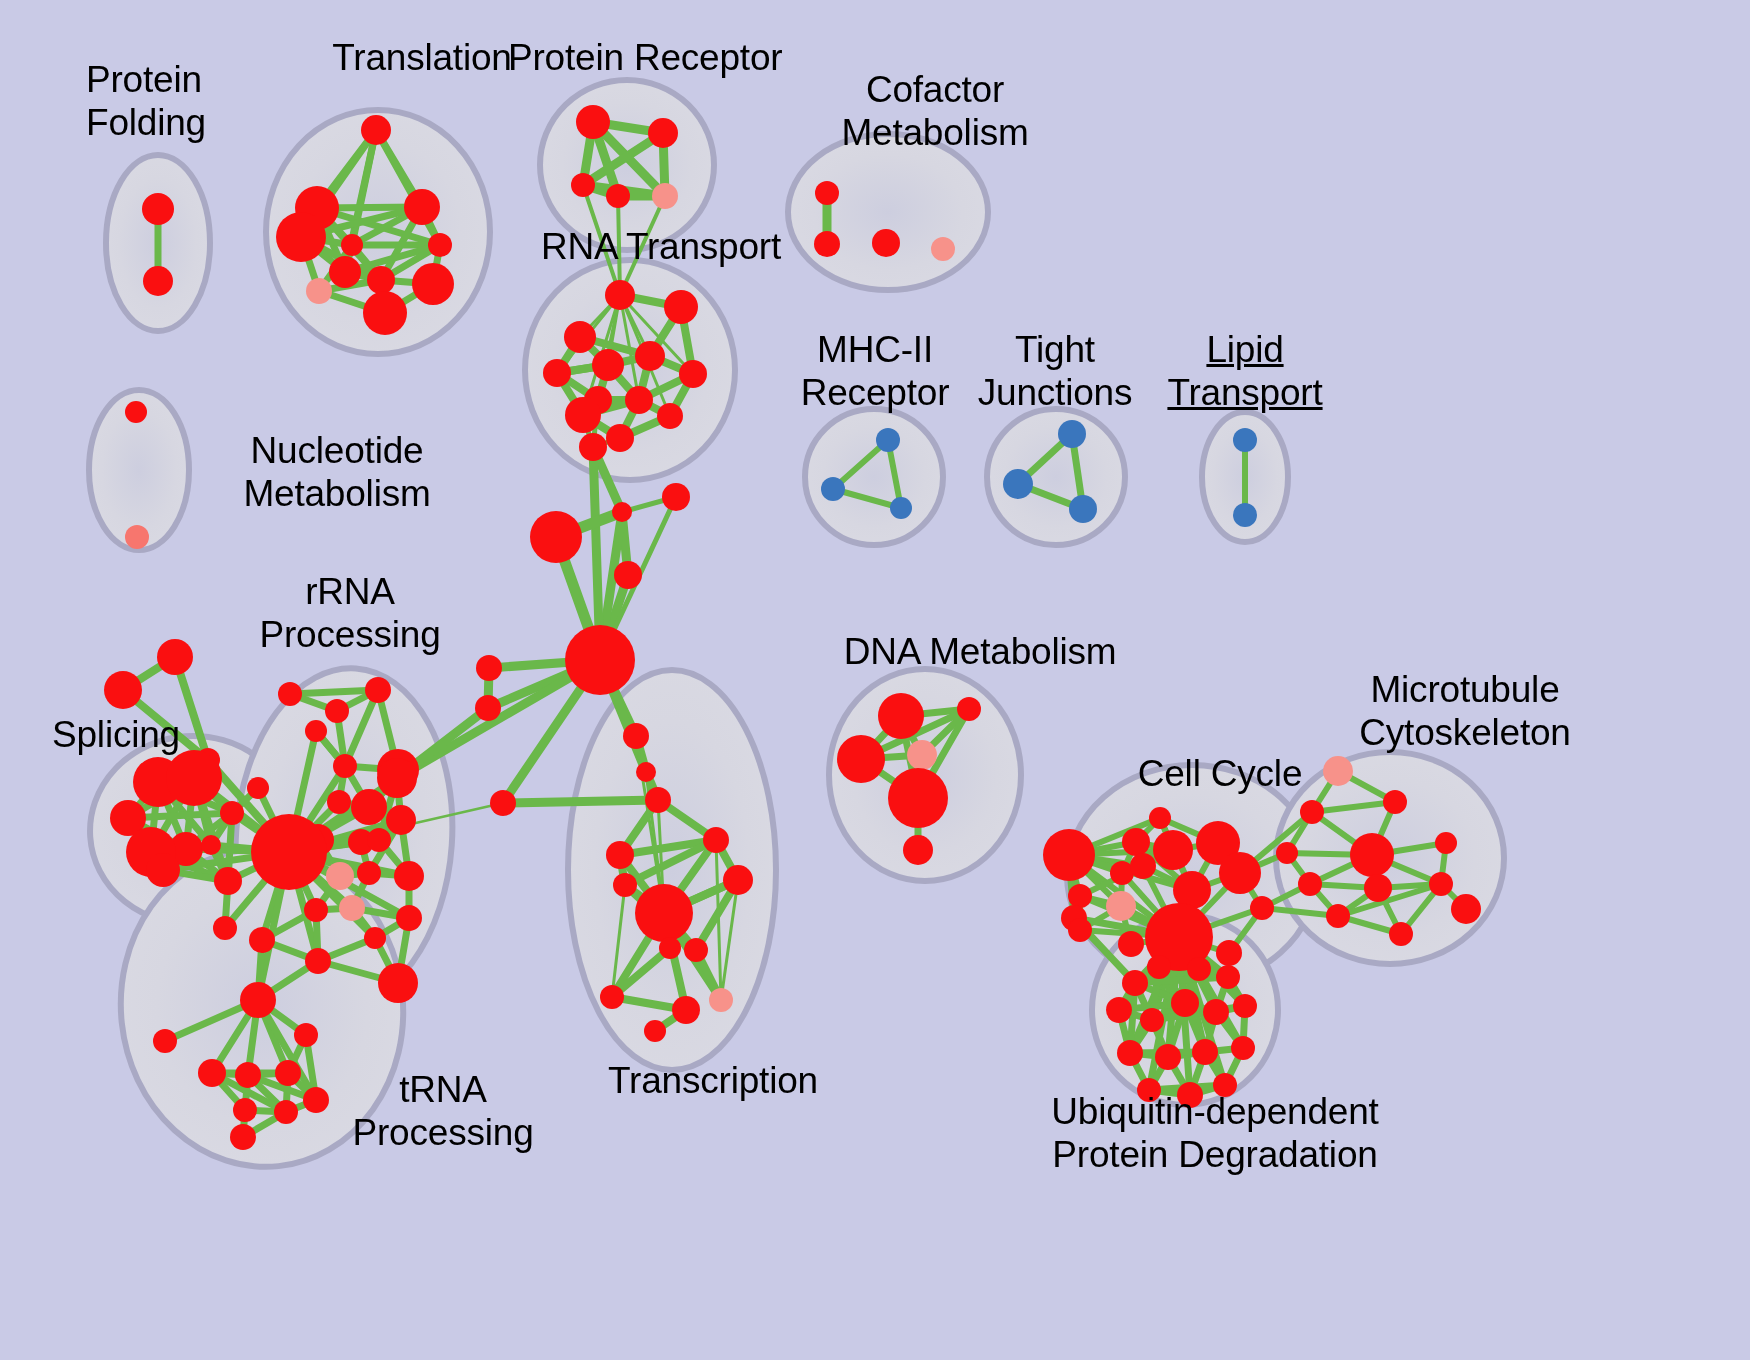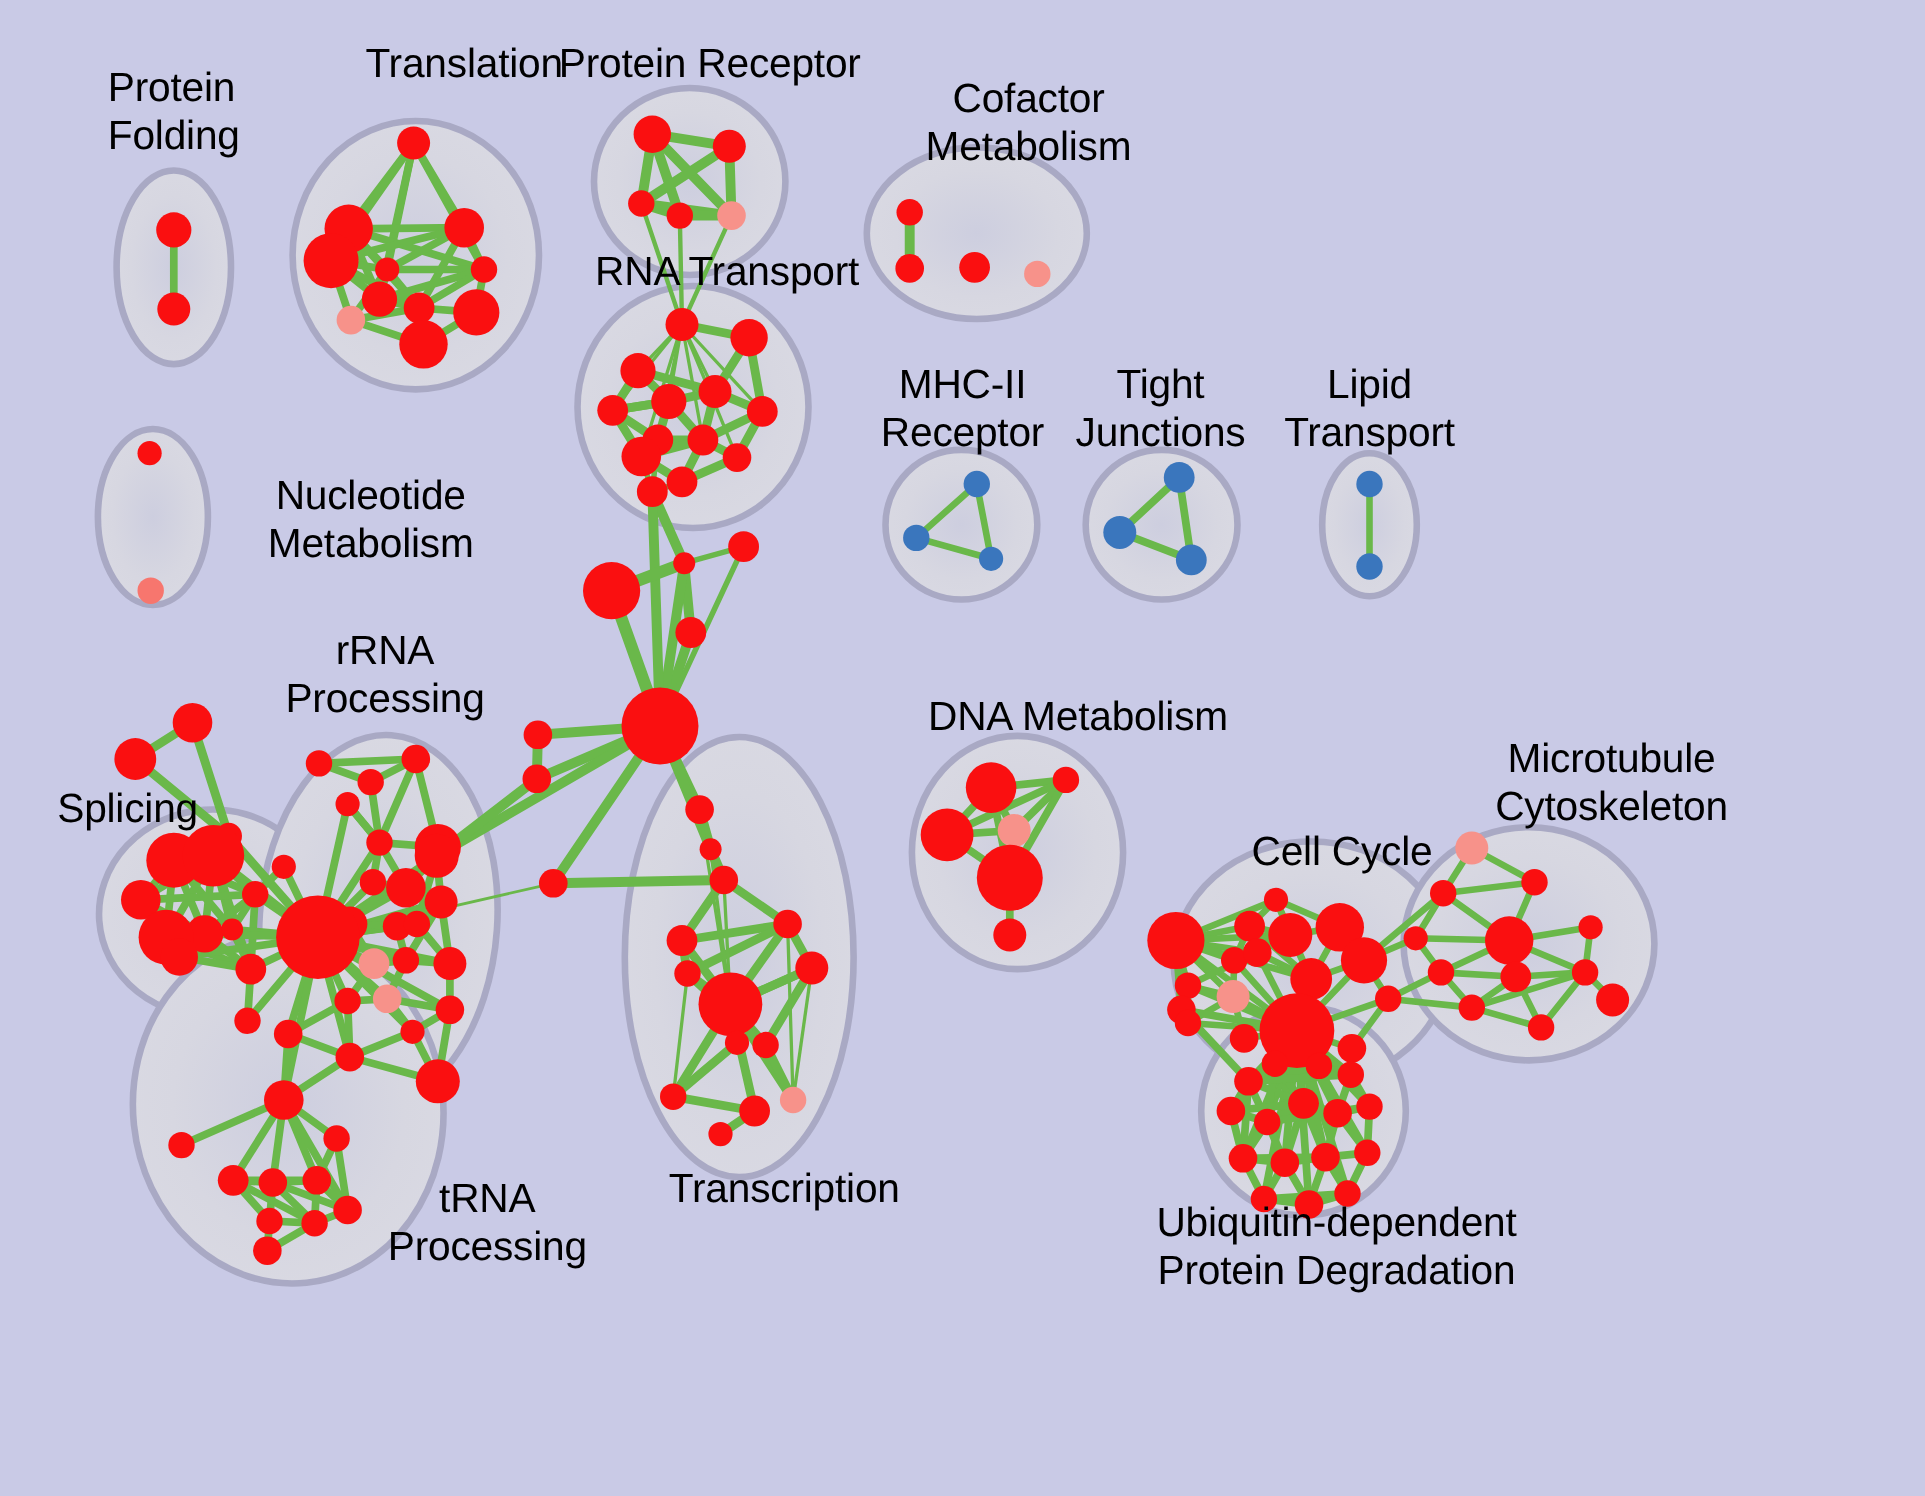--- a/index.html
+++ b/index.html
@@ -793,34 +793,34 @@
         <circle cx="1168" cy="1057" r="13" fill="#fa0f10"></circle>
         <circle cx="1205" cy="1052" r="13" fill="#fa0f10"></circle>
         <circle cx="1243" cy="1048" r="12" fill="#fa0f10"></circle>
         <circle cx="1149" cy="1090" r="12" fill="#fa0f10"></circle>
         <circle cx="1190" cy="1095" r="13" fill="#fa0f10"></circle>
         <circle cx="1225" cy="1085" r="12" fill="#fa0f10"></circle>
       </g>
     </g>
   </svg>
 
-  <div class="cluster-label" style="left:86px;top:58px;width:200px;text-align:left;margin-left:12px;">Protein
+  <div class="cluster-label" style="left:86px;top:58px;width:200px;text-align:left;">Protein
 Folding</div>
   <div class="cluster-label" style="left:297px;top:36px;width:250px;">Translation</div>
   <div class="cluster-label" style="left:508px;top:36px;width:320px;text-align:left;">Protein Receptor</div>
   <div class="cluster-label" style="left:512px;top:225px;width:310px;text-align:left;margin-left:29px;">RNA Transport</div>
   <div class="cluster-label" style="left:800px;top:68px;width:270px;">Cofactor
 Metabolism</div>
   <div class="cluster-label" style="left:192px;top:429px;width:290px;">Nucleotide
 Metabolism</div>
   <div class="cluster-label" style="left:795px;top:328px;width:160px;">MHC-II
 Receptor</div>
   <div class="cluster-label" style="left:975px;top:328px;width:160px;">Tight
 Junctions</div>
-  <div class="cluster-label" style="left:1165px;top:328px;width:160px;">Lipid
+  <div class="cluster-label" style="left:1165px;top:328px;width:160px;text-decoration:underline;">Lipid
 Transport</div>
   <div class="cluster-label" style="left:250px;top:570px;width:200px;">rRNA
 Processing</div>
   <div class="cluster-label" style="left:52px;top:713px;width:200px;text-align:left;">Splicing</div>
   <div class="cluster-label" style="left:318px;top:1068px;width:250px;">tRNA
 Processing</div>
   <div class="cluster-label" style="left:568px;top:1059px;width:290px;">Transcription</div>
   <div class="cluster-label" style="left:810px;top:630px;width:340px;">DNA Metabolism</div>
   <div class="cluster-label" style="left:1300px;top:668px;width:330px;">Microtubule
 Cytoskeleton</div>

